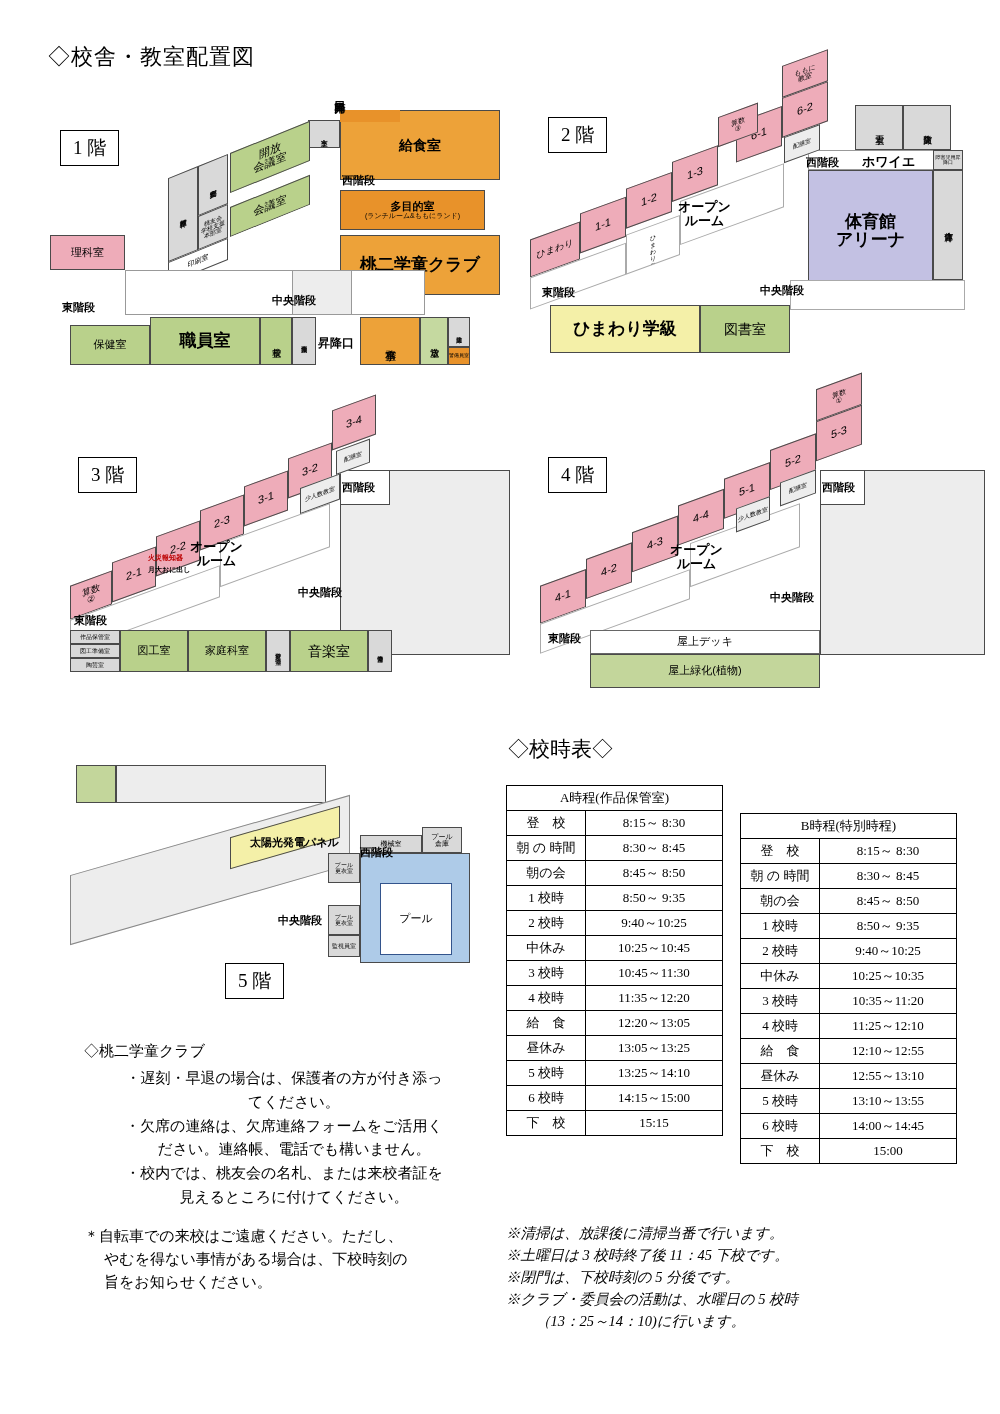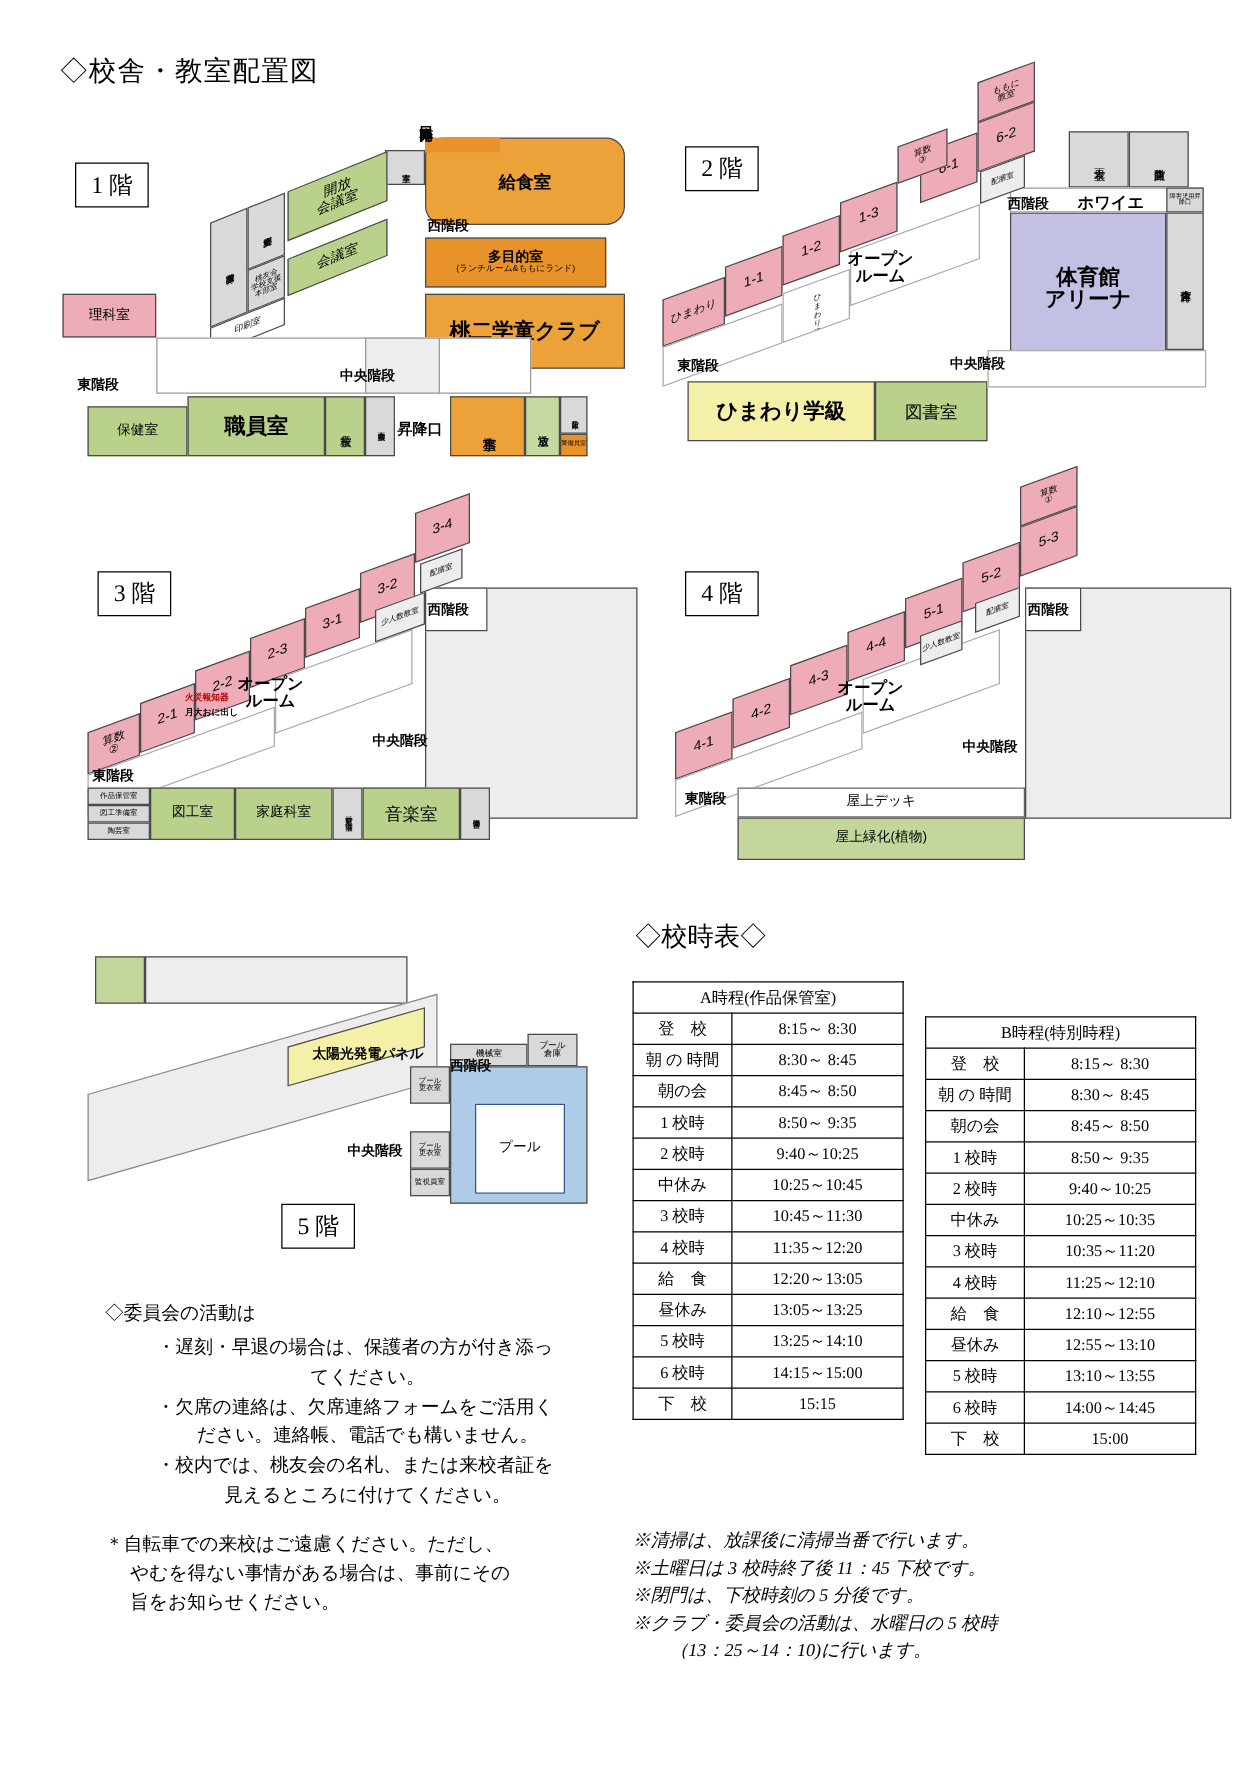--- a/index.html
+++ b/index.html
@@ -140,21 +140,21 @@
 <div class="page">
 
   <div class="title">◇校舎・教室配置図</div>
 
   <div class="abs" style="left:40px; top:95px; width:460px; height:295px;">
 
     <div class="floor-badge" style="left:20px; top:35px;">1 階</div>
 
     <div class="abs" style="left:0px; top:0px; width:460px; height:300px;">
 
-      <div class="room orange lbl-l bold" style="left:300px; top:15px; width:160px; height:70px;border-radius:15px;">
+      <div class="room orange lbl-l bold" style="left:300px; top:15px; width:160px; height:70px;">
         <span>給食室</span>
       </div>
       <div class="room orange2 nb" style="left:300px; top:15px; width:60px; height:12px;"></div>
 
       <div class="room gray lbl-xs" style="left:268px; top:25px; width:32px; height:28px;">
         <span class="vert">主事室</span>
       </div>
 
       <div class="room orange2" style="left:300px; top:95px; width:145px; height:40px;">
         <div>
@@ -612,33 +612,33 @@
 
   <div class="notes">
     <div>※清掃は、放課後に清掃当番で行います。</div>
     <div>※土曜日は 3 校時終了後 11：45 下校です。</div>
     <div>※閉門は、下校時刻の 5 分後です。</div>
     <div>※クラブ・委員会の活動は、水曜日の 5 校時</div>
     <div class="indent">（13：25～14：10)に行います。</div>
   </div>
 
   <div class="parents">
-    <div class="hd">◇委員会の活動は</div>
+    <div class="hd">◇桃二学童クラブ</div>
     <div class="item">
       <div>・遅刻・早退の場合は、保護者の方が付き添っ</div>
       <div class="cont">てください。</div>
     </div>
     <div class="item">
       <div>・欠席の連絡は、欠席連絡フォームをご活用く</div>
       <div class="cont">ださい。連絡帳、電話でも構いません。</div>
     </div>
     <div class="item">
       <div>・校内では、桃友会の名札、または来校者証を</div>
       <div class="cont">見えるところに付けてください。</div>
     </div>
     <div class="star">
       <div>＊自転車での来校はご遠慮ください。ただし、</div>
-      <div class="cont">やむを得ない事情がある場合は、事前にその</div>
+      <div class="cont">やむを得ない事情がある場合は、下校時刻の</div>
       <div class="cont">旨をお知らせください。</div>
     </div>
   </div>
 
 </div>
 
 </body></html>

